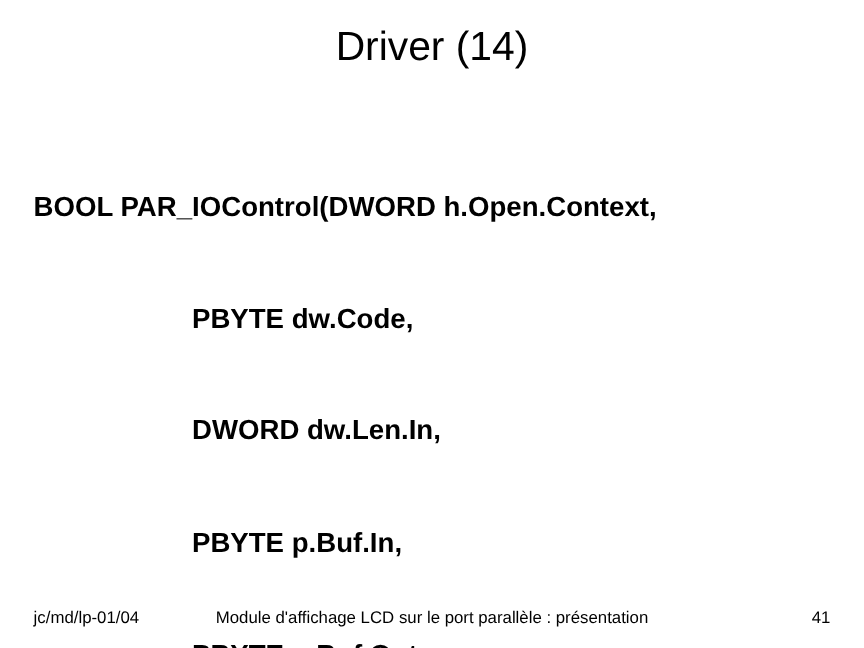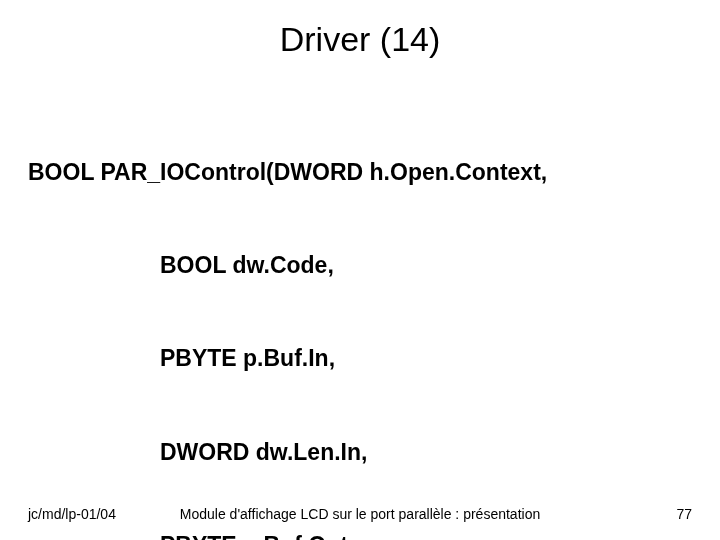--- a/index.html
+++ b/index.html
@@ -66,30 +66,30 @@
 </style>
 </head>
 <body>
 
 <div class="slide">
 
   <div class="title">Driver (14)</div>
 
   <div class="code">
     <span class="code-line">BOOL PAR_IOControl(DWORD h.Open.Context,</span>
-    <span class="code-line code-indent">BOOL dw.Code,</span>
+    <span class="code-line code-indent">PBYTE dw.Code,</span>
+    <span class="code-line code-indent">DWORD dw.Len.In,</span>
     <span class="code-line code-indent">PBYTE p.Buf.In,</span>
-    <span class="code-line code-indent">DWORD dw.Len.In,</span>
     <span class="code-line code-indent">PBYTE p.Buf.Out,</span>
     
     
     
     
     
   </div>
 
   <div class="footer">
     <span class="footer-left">jc/md/lp-01/04</span>
     <span class="footer-center">Module d'affichage LCD sur le port parallèle : présentation</span>
-    <span class="footer-right">77</span>
+    <span class="footer-right">41</span>
   </div>
 
 </div>
 
 </body></html>

